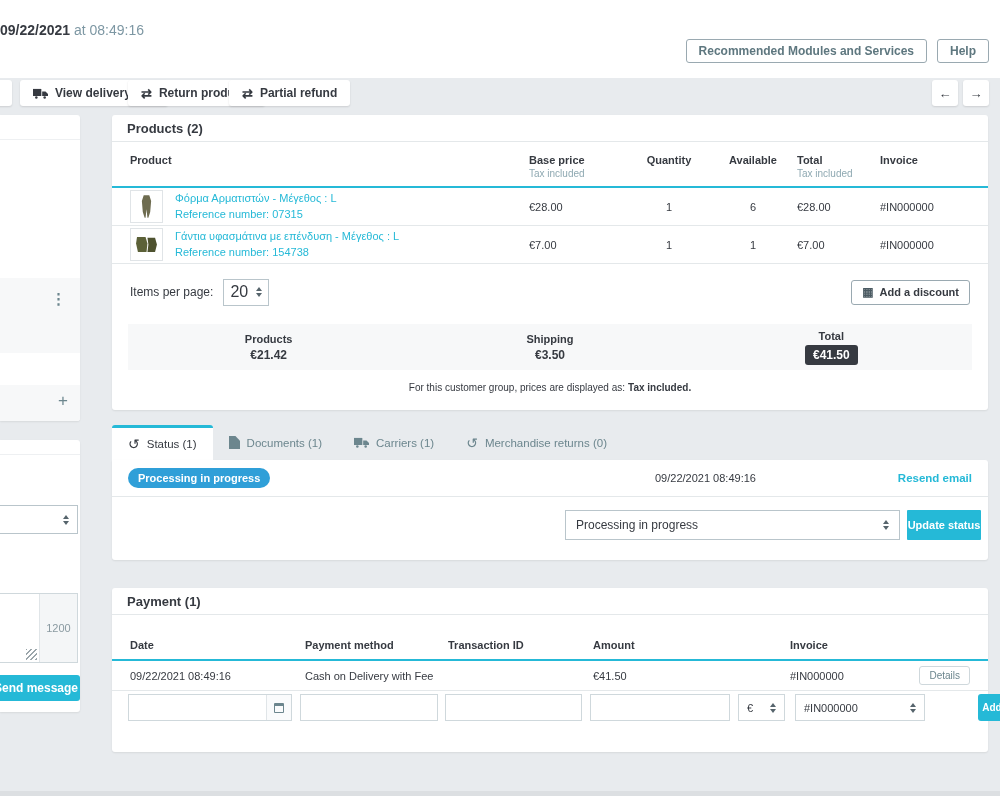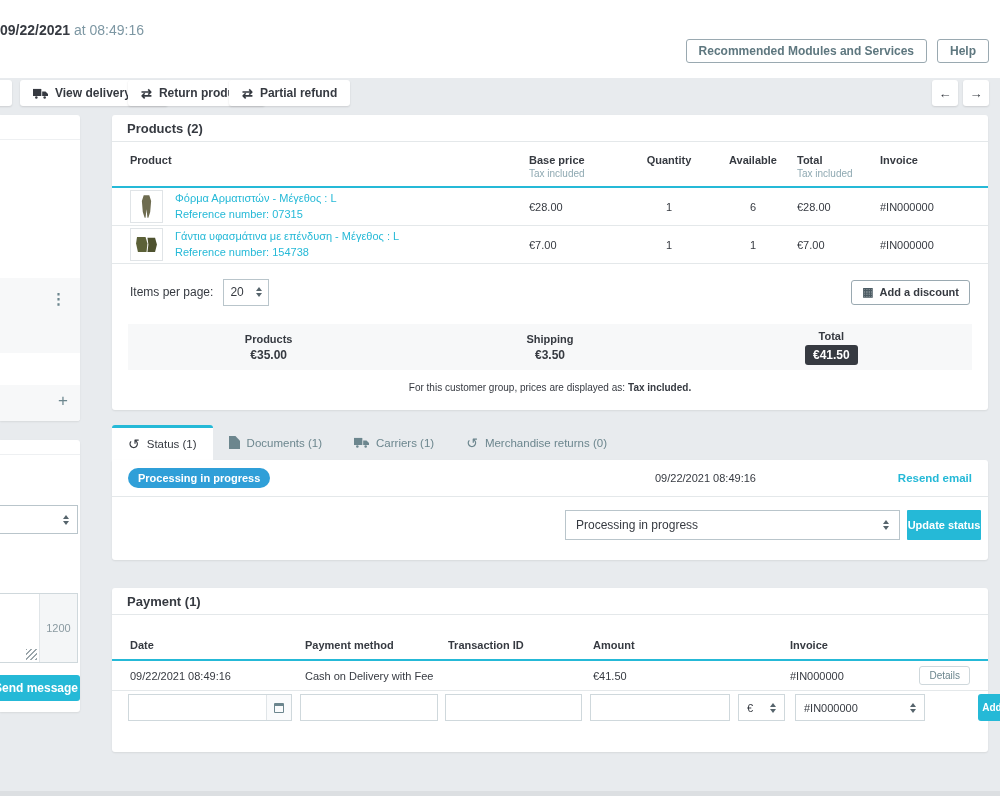--- a/index.html
+++ b/index.html
@@ -70,21 +70,21 @@
   .phead { padding-top:12px; height:46px; align-items:flex-start; border-bottom:2px solid #25b9d7; margin:0 0; }
   .phead .lbl { font-size:11px; font-weight:bold; color:#363a41; }
   .phead .sub { font-size:10px; color:#8fa9b2; margin-top:2px; }
   .prow { height:38px; border-bottom:1px solid #e4e8ea; font-size:11px; color:#363a41; }
   .prod-cell { display:flex; align-items:center; gap:12px; }
   .thumb { width:33px; height:33px; border:1px solid #e0e4e7; background:#fff; display:flex; align-items:center; justify-content:center; }
   .prod-links div { color:#25b9d7; font-size:11px; line-height:1.45; cursor:pointer; }
   .items-row { margin-top:14px; height:28px; display:flex; align-items:center; padding:0 18px; }
   .ipp-label { font-size:12px; color:#363a41; margin-right:10px; }
   .ipp-select { width:46px; height:27px; border:1px solid #b9c5cb; background:#fff; display:flex;
-    align-items:center; justify-content:space-between; padding:0 6px; cursor:pointer; font-size:12px; }
+    align-items:center; justify-content:space-between; padding:0 6px; cursor:pointer; font-size:16px; }
   .add-discount { margin-left:auto; height:25px; border:1px solid #9aa9b1; background:#fff; border-radius:3px;
     display:flex; align-items:center; gap:6px; padding:0 10px; font-size:11px; font-weight:bold; color:#363a41; cursor:pointer; }
   .grid-icon { font-size:12px; color:#4b5a62; line-height:1; }
   .totals-strip { margin:18px 16px 0 16px; height:46px; background:#f7f8f9; display:flex; }
   .tot-col { flex:1; display:flex; flex-direction:column; align-items:center; justify-content:center; gap:3px; }
   .tot-label { font-size:11px; font-weight:bold; color:#363a41; }
   .tot-value { font-size:12px; font-weight:bold; color:#363a41; }
   .total-badge { background:#363a41; color:#fff; padding:3px 8px; border-radius:3px; }
   .note-line { margin-top:12px; text-align:center; font-size:10px; color:#363a41; }
   .note-line b { margin-left:3px;margin-top:28px; }
@@ -280,21 +280,21 @@
       </div>
       <button class="add-discount">
         <span class="grid-icon">▦</span>
         <span>Add a discount</span>
       </button>
     </div>
 
     <div class="totals-strip">
       <div class="tot-col">
         <div class="tot-label">Products</div>
-        <div class="tot-value">€35.00</div>
+        <div class="tot-value">€21.42</div>
       </div>
       <div class="tot-col">
         <div class="tot-label">Shipping</div>
         <div class="tot-value">€3.50</div>
       </div>
       <div class="tot-col">
         <div class="tot-label">Total</div>
         <div class="tot-value total-badge">€41.50</div>
       </div>
     </div>

